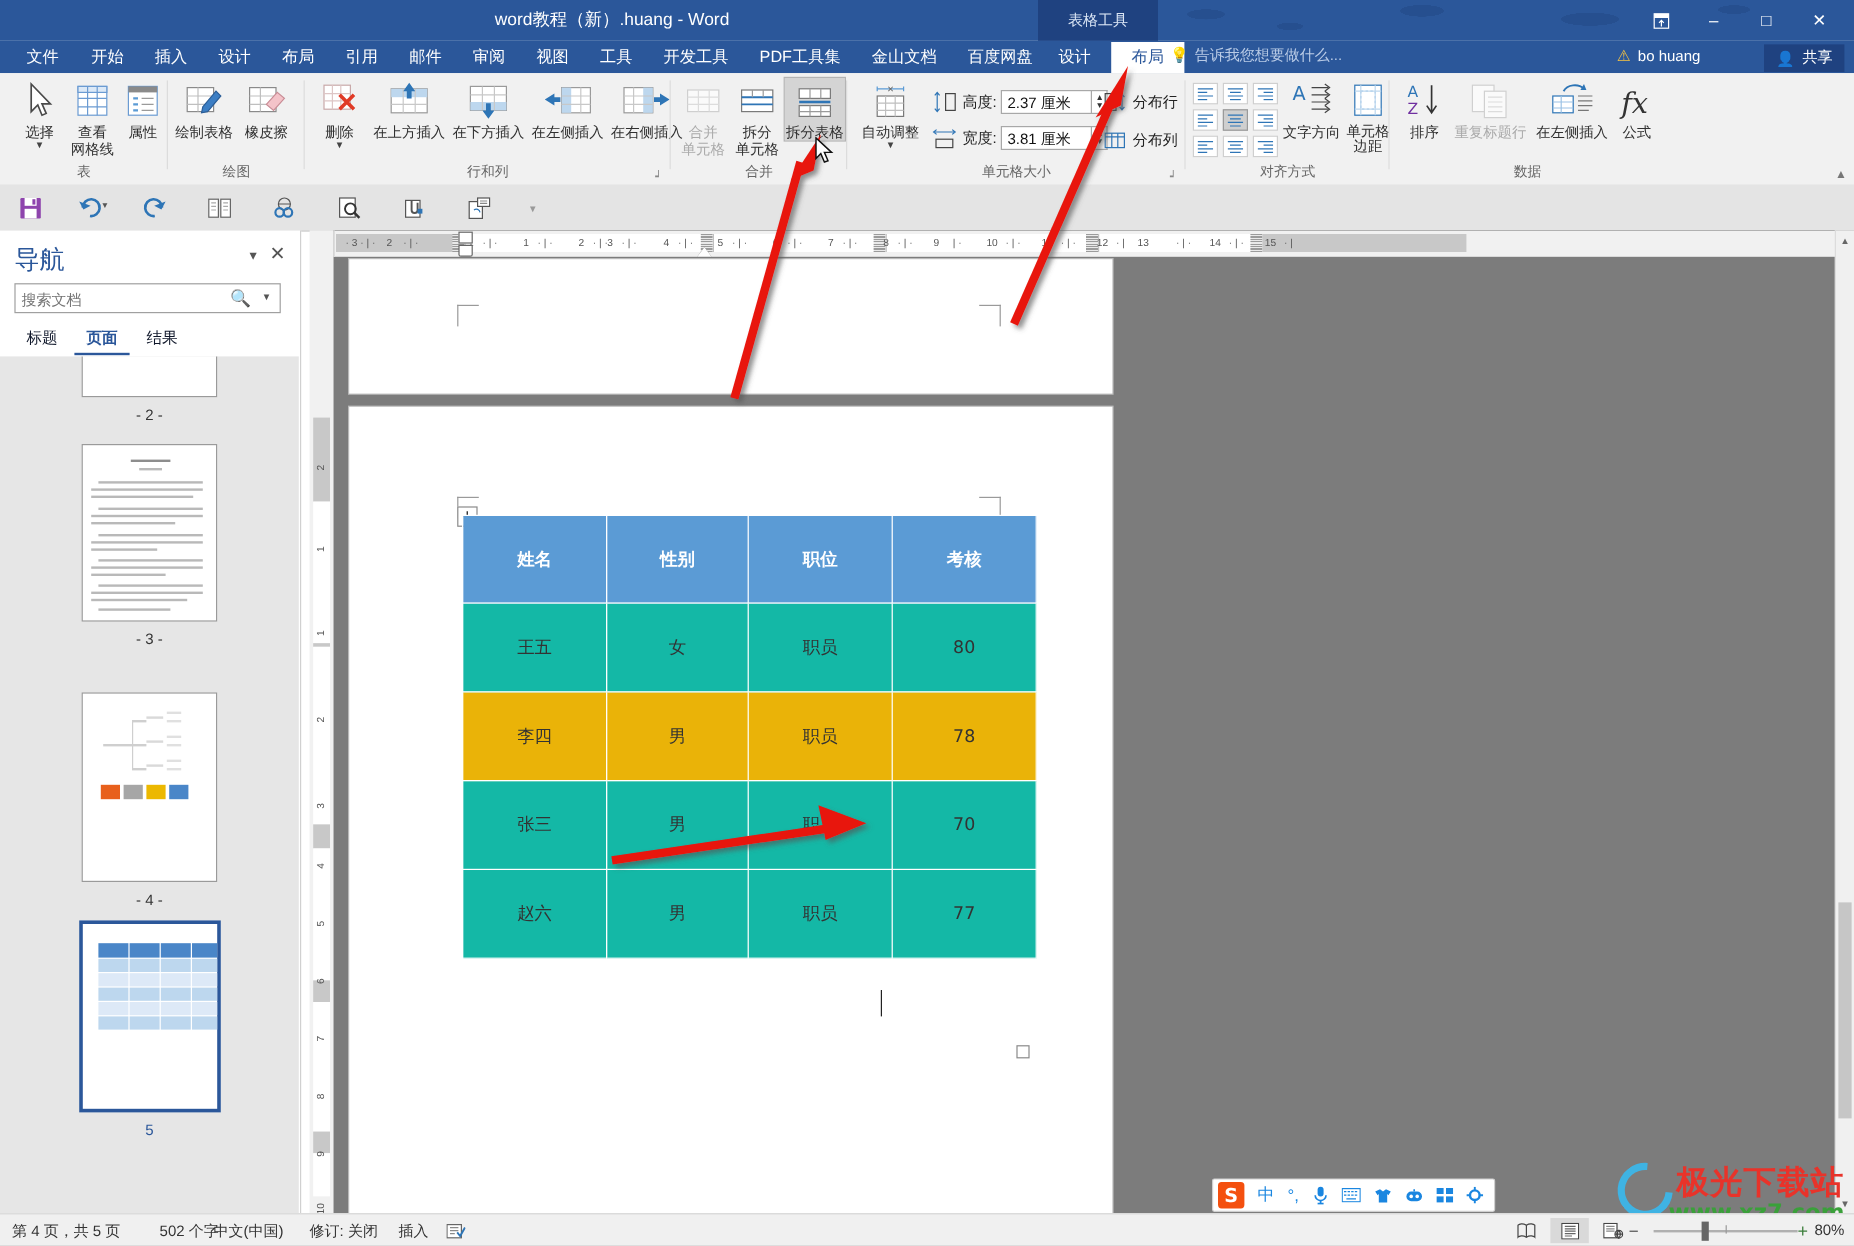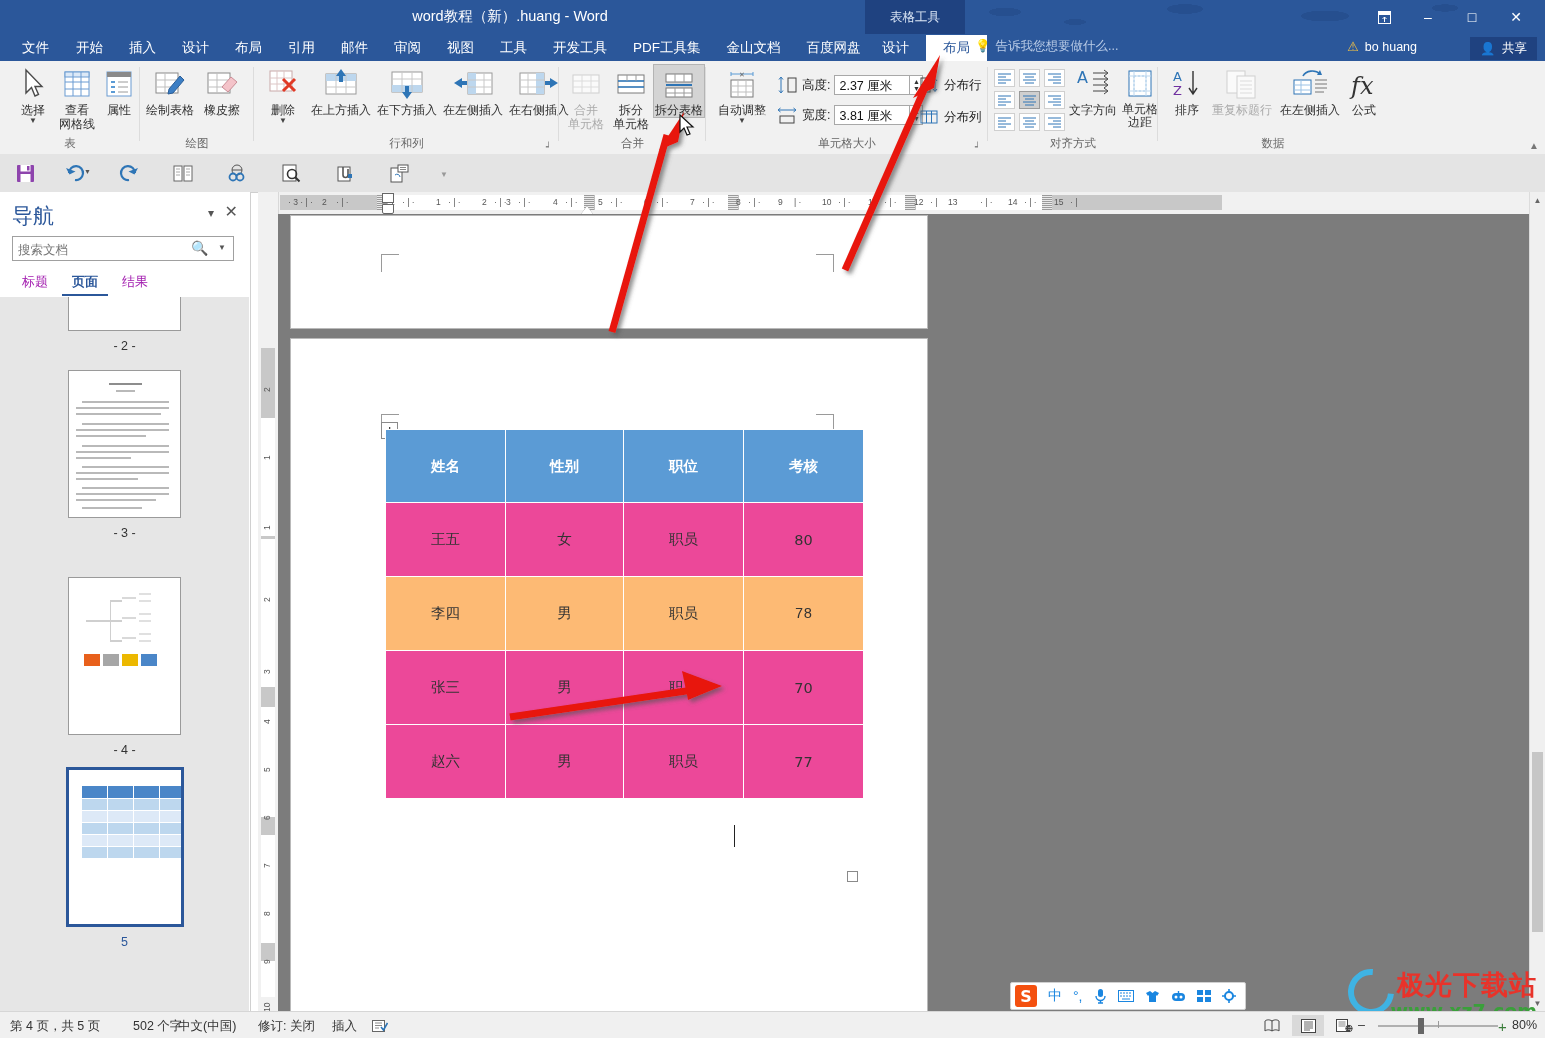--- a/index.html
+++ b/index.html
@@ -68,21 +68,21 @@
   
   .nav{position:absolute;left:0;top:192px;width:250px;height:819px;background:#fff;border-right:1px solid #d0d0d0;}
   .nav-title{position:absolute;left:12px;top:10px;font-size:21px;color:#2b579a;}
   .nav-dd{position:absolute;right:36px;top:14px;color:#555;font-size:12px;}
   .nav-x{position:absolute;right:12px;top:10px;color:#555;font-size:16px;}
   .nav-search{position:absolute;left:12px;top:44px;width:222px;height:25px;border:1px solid #a0a0a0;background:#fff;box-sizing:border-box;}
   .nav-search input{border:0;outline:0;width:170px;height:23px;padding-left:5px;font-size:12.5px;color:#777;font-family:inherit;background:transparent;}
   .nav-search .si{position:absolute;right:24px;top:3px;color:#2b579a;font-size:14px;}
   .nav-search .sc{position:absolute;right:7px;top:6px;color:#555;font-size:8px;}
   .nav-tabs{position:absolute;left:12px;top:78px;display:flex;gap:4px;}
-  .nav-tab{font-size:13px;color:#a21caf;padding:3px 10px;}
+  .nav-tab{font-size:13px;color:#0f172a;padding:3px 10px;}
   .nav-tab.act{color:#2b579a;font-weight:bold;border-bottom:2px solid #2b579a;}
   .thumbs{position:absolute;left:0;top:105px;width:249px;height:714px;background:#e6e6e6;overflow:hidden;}
   .thumb-wrap{position:absolute;left:0;width:249px;text-align:center;}
   .thumb{display:inline-block;background:#fff;border:1px solid #9a9a9a;box-sizing:border-box;position:relative;overflow:hidden;}
   .thumb.cur{border:3px solid #2b579a;}
   .thumb-lbl{font-size:12.5px;color:#333;margin-top:5px;}
   .thumb-lbl.cur{color:#2b579a;}
   .tline{position:absolute;background:#b9b9b9;height:1.6px;}
   .tminitable{position:absolute;}
   .tminitable div{position:absolute;}
@@ -111,22 +111,22 @@
   .mk::after{content:"";position:absolute;background:#9a9a9a;}
   .mk.tl::before{left:0;top:0;width:1px;height:18px;} .mk.tl::after{left:0;top:0;width:18px;height:1px;}
   .mk.tr::before{right:0;top:0;width:1px;height:18px;} .mk.tr::after{right:0;top:0;width:18px;height:1px;}
 
   
   table.wt{position:absolute;border-collapse:collapse;table-layout:fixed;}
   table.wt td,table.wt th{border:1px solid #fff;text-align:center;vertical-align:middle;
       font-family:"DejaVu Sans","Liberation Sans",sans-serif;font-size:14.5px;color:#333;}
   table.wt th{background:#5b9bd5;color:#fff;font-weight:bold;height:70px;}
   table.wt td{height:71px;}
-  tr.band1 td{background:#ec4899;}
-  tr.band2 td{background:#fdba74;font-family:Liberation Mono, monospace;}
+  tr.band1 td{background:#14b8a6;}
+  tr.band2 td{background:#eab308;}
   .tmove{position:absolute;width:15px;height:15px;border:1px solid #8a8a8a;background:#fff;color:#333;
       font-size:10px;display:flex;align-items:center;justify-content:center;}
   .tresize{position:absolute;width:9px;height:9px;border:1px solid #8a8a8a;background:#fff;}
   .caret-ins{position:absolute;width:1px;background:#222;}
 
   
   .arrows{position:absolute;left:0;top:0;width:1545px;height:1038px;pointer-events:none;}
 
   
   .ime{position:absolute;left:1010px;top:982px;height:26px;background:#fff;border:1px solid #d0d0d0;

